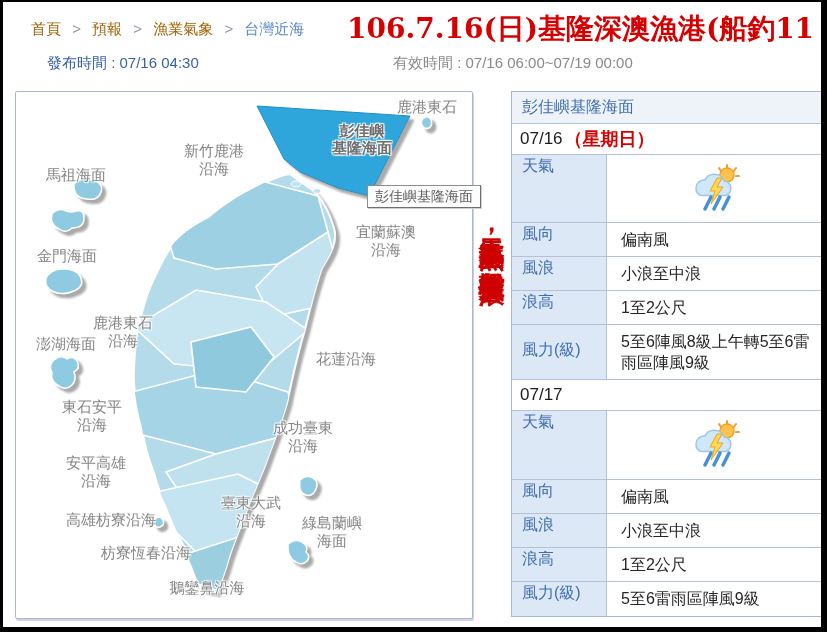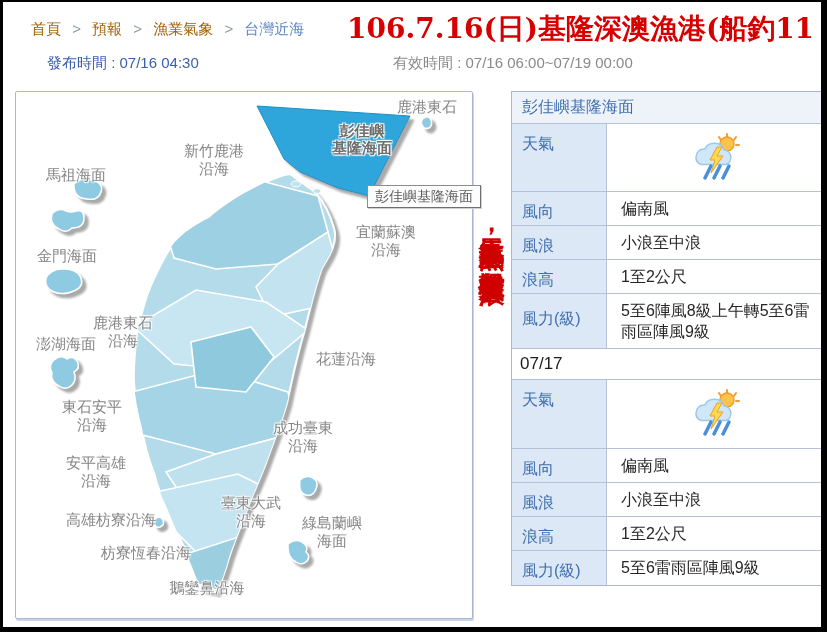--- a/index.html
+++ b/index.html
@@ -54,21 +54,21 @@
   
   .forecast { position: absolute; left: 508px; top: 89px; width: 312px; border: 1px solid #a9b8d0; background: #fff; }
   .f-row { display: flex; border-bottom: 1px solid #b4c1d6; }
   .f-row:last-child { border-bottom: none; }
   .f-head { background: #eef3fa; color: #3f6fae; font-size: 16px; padding: 5px 10px; min-height: 30px; align-items: center; }
   .f-date { background: #fff; min-height: 31px; align-items: center; padding: 3px 8px; }
   .f-date .d { font-size: 17px; color: #1c1c1c; }
   .f-date .wd { font-family: "DejaVu Serif", "Liberation Serif", serif; font-size: 18px; font-weight: bold; color: #d70000; margin-left: 2px; }
   .f-label {
     flex: 0 0 95px; background: #dde8f6; color: #3f6fae; font-size: 16px;
-    padding: 10px 0 0 10px; border-right: 1px solid #b4c1d6;
+    padding: 1px 0 0 10px; border-right: 1px solid #b4c1d6;
   }
   .f-value { flex: 1; font-size: 16px; color: #262626; padding: 7px 6px 5px 14px; }
   .f-value.icon-cell { display: flex; align-items: center; justify-content: center; padding: 4px; }
   .r-std { min-height: 33px; }
   .r-wx  { min-height: 68px; }
   .r-wf1 { min-height: 52px; }
   .r-wx2 { min-height: 69px; }
   .r-wf2 { min-height: 34px; }
 </style>
 </head>
@@ -163,20 +163,24 @@
     <span class="highlight-label">彭佳嶼
 基隆海面</span>
     <div class="map-tooltip">彭佳嶼基隆海面</div>
   </div>
 
   <div class="vertical-note">天氣這麼炎熱，很難相信會有風浪</div>
 
   <div class="forecast">
     <div class="f-row f-head">彭佳嶼基隆海面</div>
 
+    <div class="f-row f-date">
+      <span class="d">07/16</span>
+      <span class="wd">（星期日）</span>
+    </div>
 
     <div class="f-row r-wx">
       <div class="f-label">天氣</div>
       <div class="f-value icon-cell">
         <svg width="62" height="50" viewBox="0 0 62 50">
           <g stroke="#f09f2e" stroke-width="2" stroke-linecap="round">
             <line x1="43" y1="1" x2="43" y2="4"></line>
               <line x1="52" y1="4" x2="50" y2="7"></line>
               <line x1="35" y1="4" x2="37" y2="7"></line>
               <line x1="55" y1="12" x2="52" y2="12"></line>

